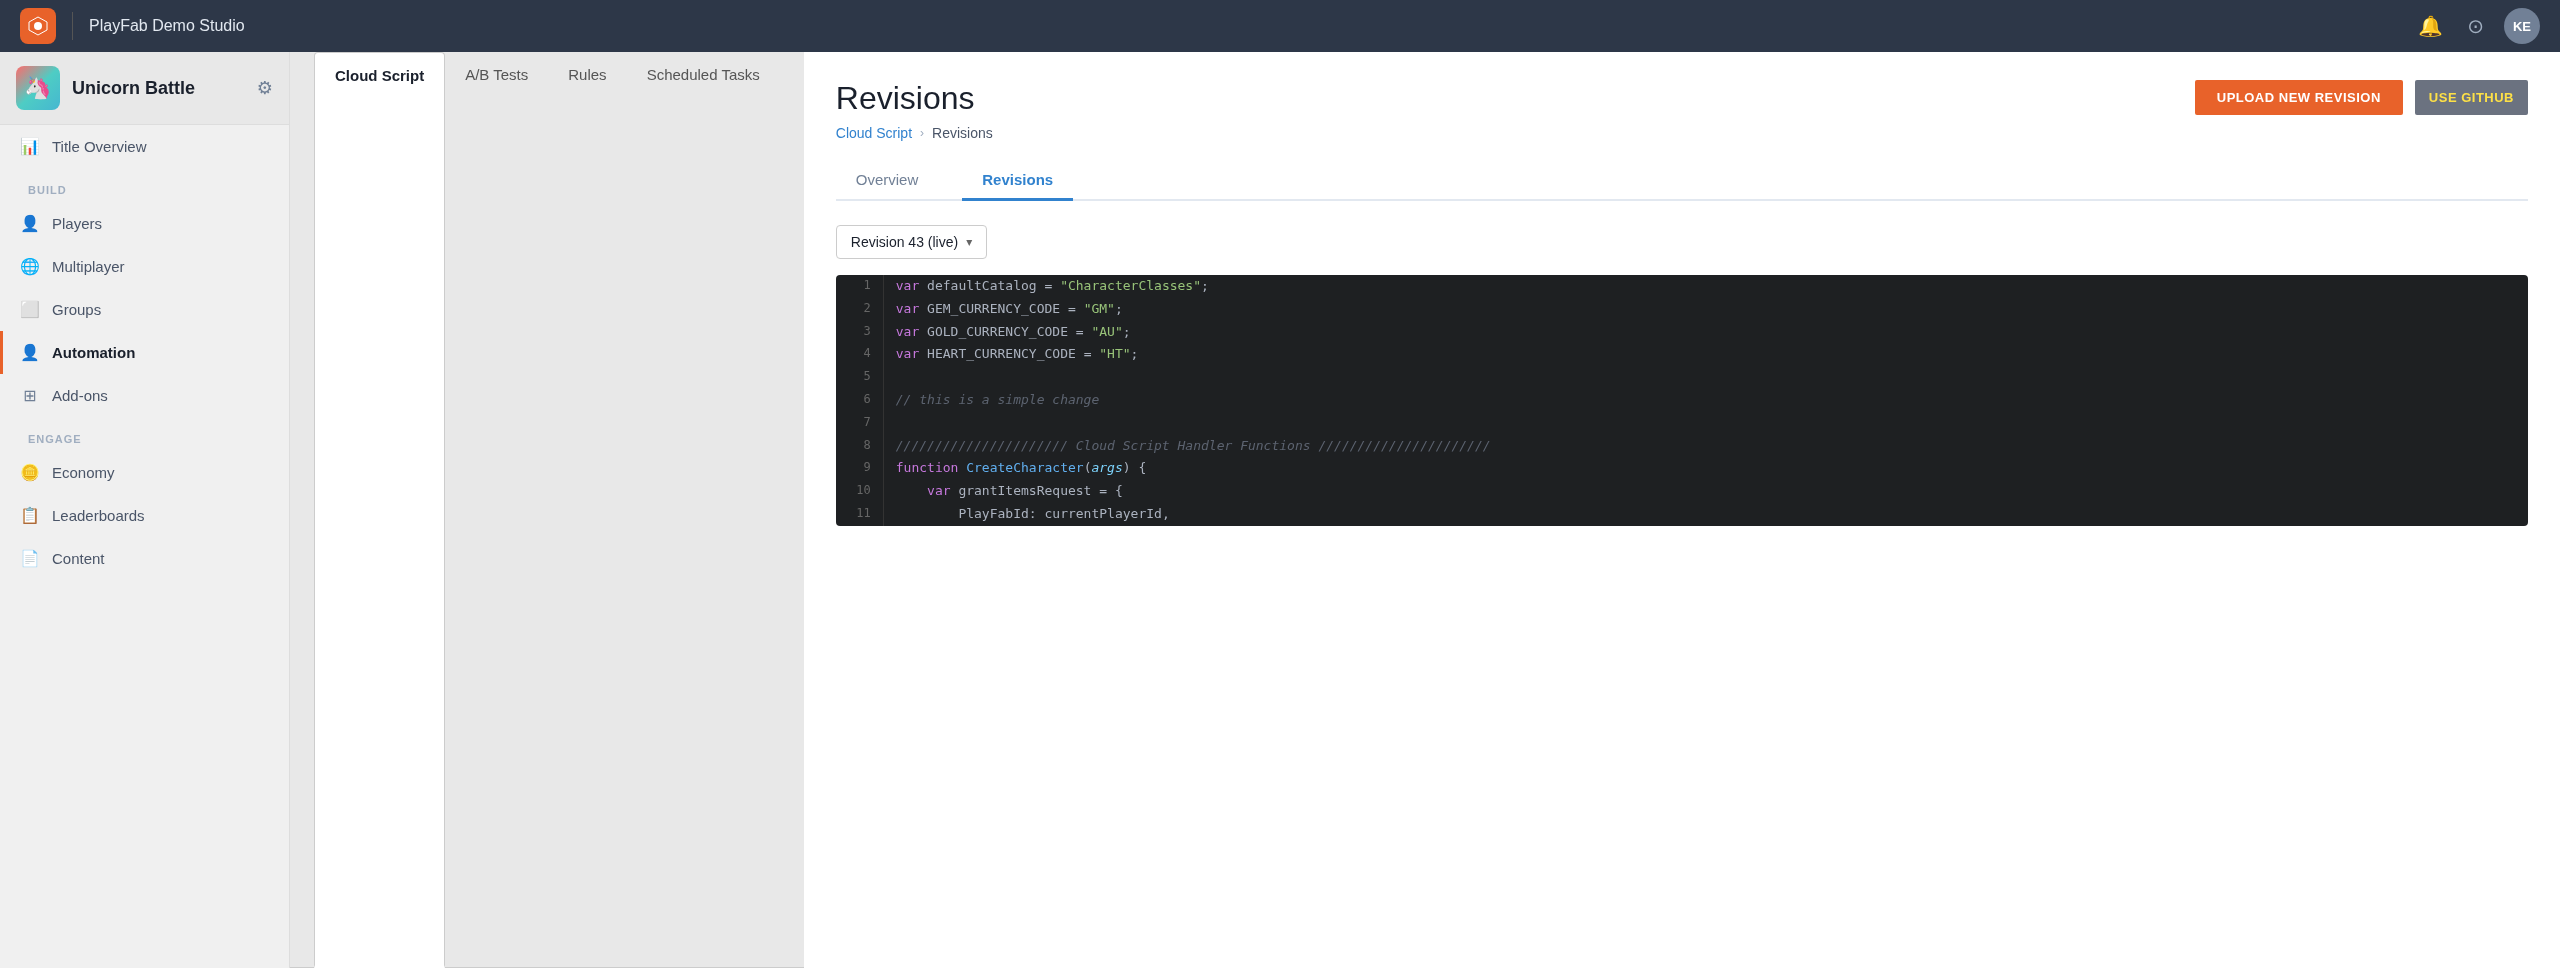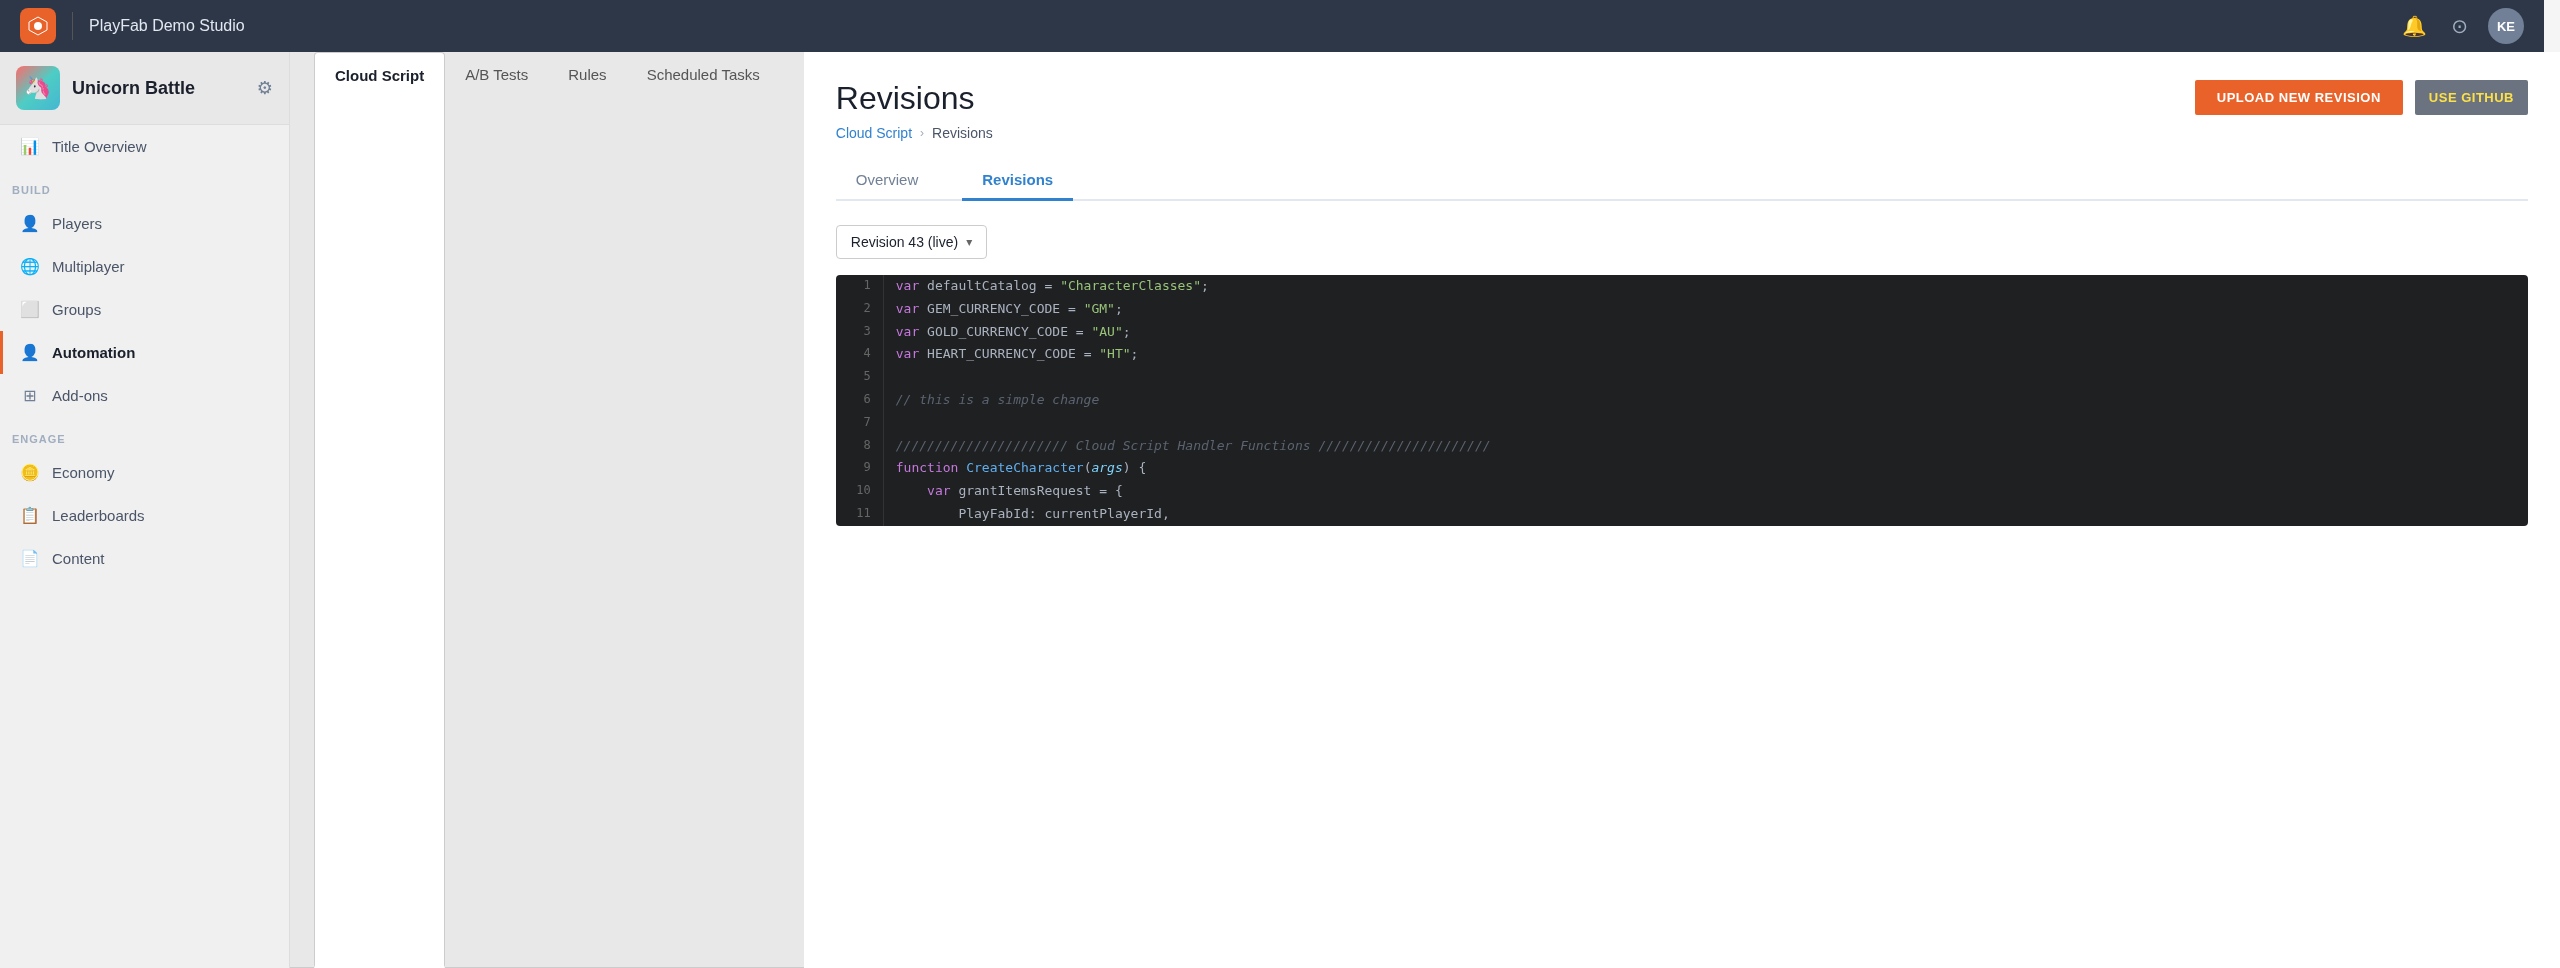--- a/index.html
+++ b/index.html
@@ -7,21 +7,21 @@
 
     
     .topnav {
       background: #2d3748;
       height: 52px;
       display: flex;
       align-items: center;
       padding: 0 20px;
       gap: 16px;
       position: fixed;
-      top: 0; left: 0; right: 16px;
+      top: 0; left: 0; right: 0;
       z-index: 100;
     }
     .topnav-logo {
       width: 36px; height: 36px;
       background: #e8622a;
       border-radius: 8px;
       display: flex; align-items: center; justify-content: center;
       font-size: 18px; color: white; font-weight: bold;
     }
     .topnav-divider {
@@ -115,21 +115,21 @@
       width: 20px;
       text-align: center;
     }
     .sidebar-nav-item.active .nav-icon { color: #4a5568; }
 
     .sidebar-section-label {
       font-size: 11px;
       font-weight: 600;
       color: #a0aec0;
       letter-spacing: 1px;
-      padding: 16px 12px 6px;
+      padding: 16px 28px 6px;
       text-transform: uppercase;
     }
 
     
     .main {
       flex: 1;
       display: flex;
       overflow: hidden;
     }
 

